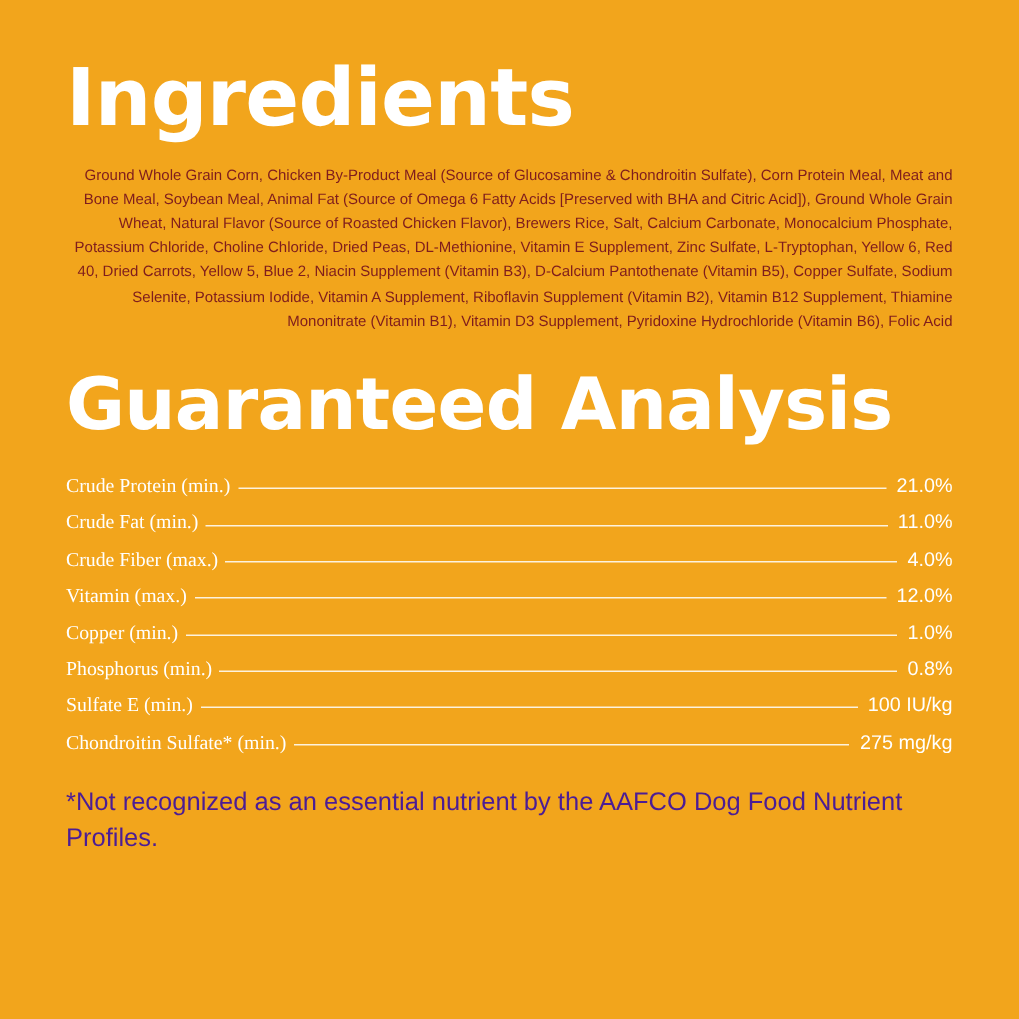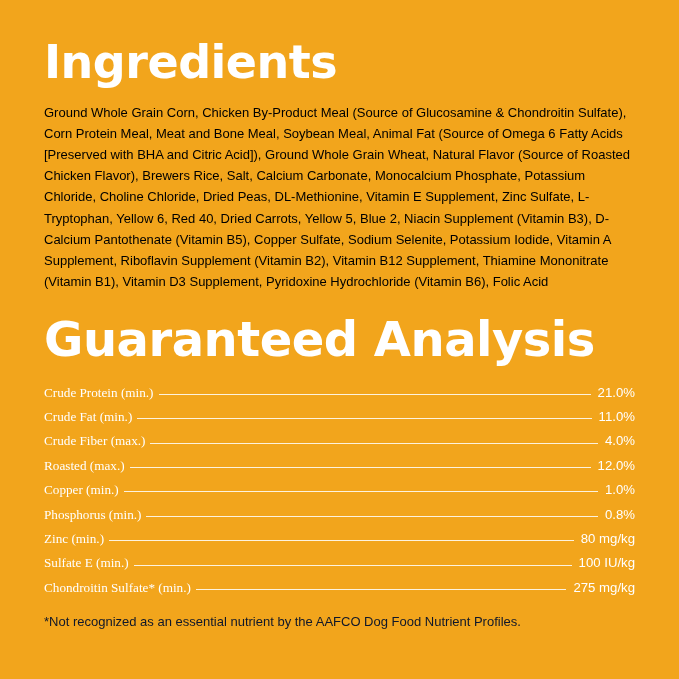--- a/index.html
+++ b/index.html
@@ -23,29 +23,30 @@
   }
   h1.section-title {
     font-family: "DejaVu Sans", sans-serif;
     font-weight: bold;
     font-size: 40px;
     line-height: 1.05;
     letter-spacing: -0.5px;
     margin: 0 0 14px 0;
     color: #ffffff;
   }
-  h1.title-ingredients { font-size: 46px; margin-top: 8px; margin-bottom: 16px; }
+  h1.title-ingredients { font-size: 53px; margin-top: 8px; margin-bottom: 16px; }
   h1.title-analysis { font-size: 48px; margin-top: 22px; margin-bottom: 16px;}
 
   .ingredients-body {
-    font-size: 13px;
+    font-size: 10px;
     line-height: 1.62;
-    color: #000000;
+    color: #7f1d1d;
     margin: 0;
     max-width: 592px;
+    text-align: right;
   }
 
   .ga-table {
     width: 100%;
     border-collapse: collapse;
     margin-top: 2px;
   }
   .ga-row {
     display: flex;
     align-items: flex-end;
@@ -63,23 +64,23 @@
     border-bottom: 1px solid rgba(255,255,255,0.85);
     margin: 0 3px 4px 1px;
     height: 1px;
   }
   .ga-value {
     white-space: nowrap;
     padding-left: 4px;
     text-align: left;
   }
   .footnote {
-    font-size: 13px;
+    font-size: 17px;
     line-height: 1.4;
-    color: #0f172a;
+    color: #4c1d95;
   }
 </style>
 </head>
 <body>
 
 <div class="page">
 
   <h1 class="section-title title-ingredients">Ingredients</h1>
 
   <p class="ingredients-body">Ground Whole Grain Corn, Chicken By-Product Meal (Source of Glucosamine &amp; Chondroitin Sulfate), Corn Protein Meal, Meat and Bone Meal, Soybean Meal, Animal Fat (Source of Omega 6 Fatty Acids [Preserved with BHA and Citric Acid]), Ground Whole Grain Wheat, Natural Flavor (Source of Roasted Chicken Flavor), Brewers Rice, Salt, Calcium Carbonate, Monocalcium Phosphate, Potassium Chloride, Choline Chloride, Dried Peas, DL-Methionine, Vitamin E Supplement, Zinc Sulfate, L-Tryptophan, Yellow 6, Red 40, Dried Carrots, Yellow 5, Blue 2, Niacin Supplement (Vitamin B3), D-Calcium Pantothenate (Vitamin B5), Copper Sulfate, Sodium Selenite, Potassium Iodide, Vitamin A Supplement, Riboflavin Supplement (Vitamin B2), Vitamin B12 Supplement, Thiamine Mononitrate (Vitamin B1), Vitamin D3 Supplement, Pyridoxine Hydrochloride (Vitamin B6), Folic Acid</p>
@@ -100,43 +101,38 @@
       <span class="ga-value">11.0%</span>
     </div>
 
     <div class="ga-row">
       <span class="ga-label">Crude Fiber (max.)</span>
       <span class="ga-dash"></span>
       <span class="ga-value">4.0%</span>
     </div>
 
     <div class="ga-row">
-      <span class="ga-label">Roasted (max.)</span>
+      <span class="ga-label">Vitamin (max.)</span>
       <span class="ga-dash"></span>
       <span class="ga-value">12.0%</span>
     </div>
 
 
     <div class="ga-row">
       <span class="ga-label">Copper (min.)</span>
       <span class="ga-dash"></span>
       <span class="ga-value">1.0%</span>
     </div>
 
     <div class="ga-row">
       <span class="ga-label">Phosphorus (min.)</span>
       <span class="ga-dash"></span>
       <span class="ga-value">0.8%</span>
     </div>
 
-    <div class="ga-row">
-      <span class="ga-label">Zinc (min.)</span>
-      <span class="ga-dash"></span>
-      <span class="ga-value">80 mg/kg</span>
-    </div>
 
     <div class="ga-row">
       <span class="ga-label">Sulfate E (min.)</span>
       <span class="ga-dash"></span>
       <span class="ga-value">100 IU/kg</span>
     </div>
 
 
     <div class="ga-row">
       <span class="ga-label">Chondroitin Sulfate* (min.)</span>

